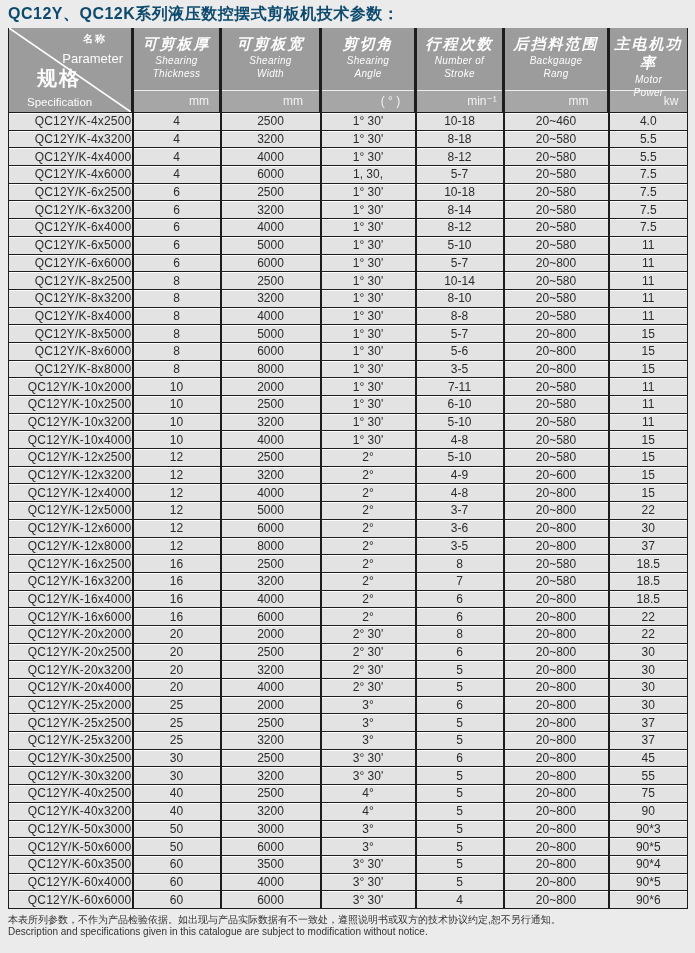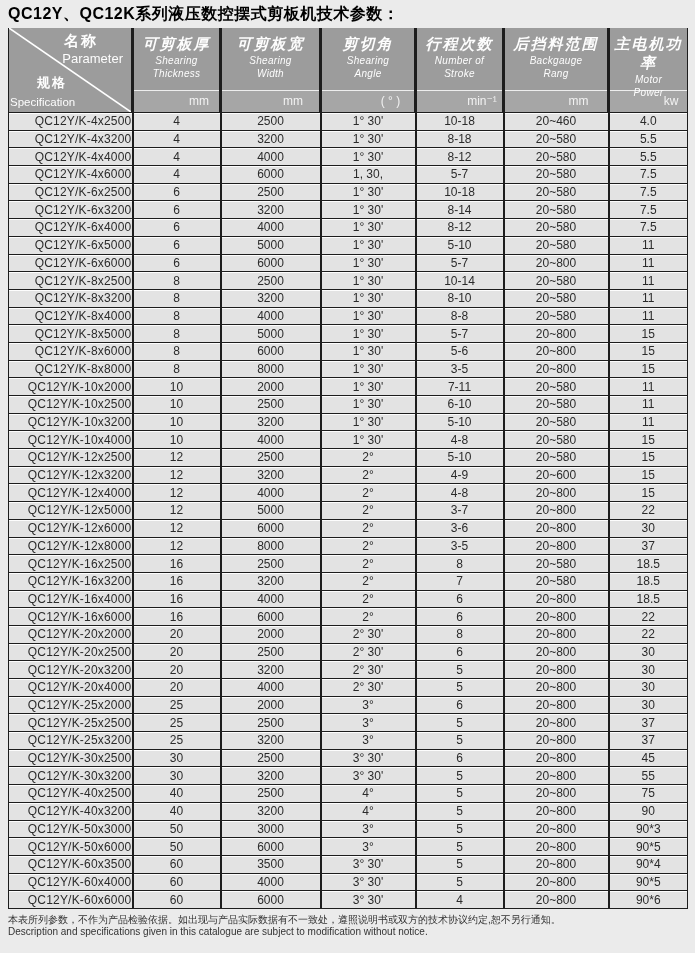--- a/index.html
+++ b/index.html
@@ -9,21 +9,21 @@
   }
   html,body{margin:0;padding:0;}
   body{
     width:695px;height:953px;overflow:hidden;
     background:var(--page-bg);
     font-family:"Liberation Sans","DejaVu Sans",sans-serif;
     -webkit-font-smoothing:antialiased;
   }
   .title{
     margin:0;padding:4px 0 3px 8px;
-    font-size:16px;font-weight:bold;color:#000000;letter-spacing:.5px;
+    font-size:16px;font-weight:bold;color:#0c4a6e;letter-spacing:.5px;
   }
   table.spec{
     width:679px;margin-left:8px;border-collapse:collapse;table-layout:fixed;
     border-left:1px solid var(--border);border-right:1px solid var(--border);
     border-bottom:1px solid var(--border);
     background:var(--row-bg);
   }
   col.c-model{width:124px}
   col.c-thick{width:88px}
   col.c-width{width:100px}
@@ -41,24 +41,24 @@
   thead th:first-child{border-left:none;}
   .hlabel{height:62px;text-align:center;font-style:italic;}
   .hcn{padding-top:7px;font-size:15px;font-weight:bold;letter-spacing:2px;}
   .hen{font-size:10px;line-height:1.3;letter-spacing:.3px;}
   .hunit{
     height:21px;line-height:21px;font-size:12px;
     background:var(--unit-row-bg);border-top:1px solid #ededed;color:#f2f2f2;padding-left:45px;
   }
   th.corner{position:relative;height:84px;}
   th.corner svg{position:absolute;left:0;top:0;width:100%;height:100%;display:block;}
-  .c-top-cn{position:absolute;top:4px;right:33px;font-size:15px;font-weight:bold;letter-spacing:2px;}
+  .c-top-cn{position:absolute;top:4px;right:24px;font-size:10px;font-weight:bold;letter-spacing:2px;}
   .c-top-en{position:absolute;top:23px;right:8px;font-size:13px;}
-  .c-bot-cn{position:absolute;bottom:20px;left:28px;font-size:13px;font-weight:bold;letter-spacing:2px;}
-  .c-bot-en{position:absolute;bottom:4px;left:1px;font-size:11.5px;}
+  .c-bot-cn{position:absolute;bottom:20px;left:28px;font-size:20px;font-weight:bold;letter-spacing:2px;}
+  .c-bot-en{position:absolute;bottom:4px;left:18px;font-size:11.5px;}
 
   tbody td{
     height:16.7px;padding:0;text-align:center;vertical-align:middle;
     font-size:12px;color:var(--cell-text);background:var(--row-bg);
     border-top:1px solid var(--border);border-left:2px solid var(--border);
     box-shadow:inset 0 1px 0 rgba(255,255,255,.9);
     white-space:nowrap;overflow:hidden;
   }
   tbody td:first-child{border-left:none;}
   tbody td.model{letter-spacing:.2px;text-align:right;}

